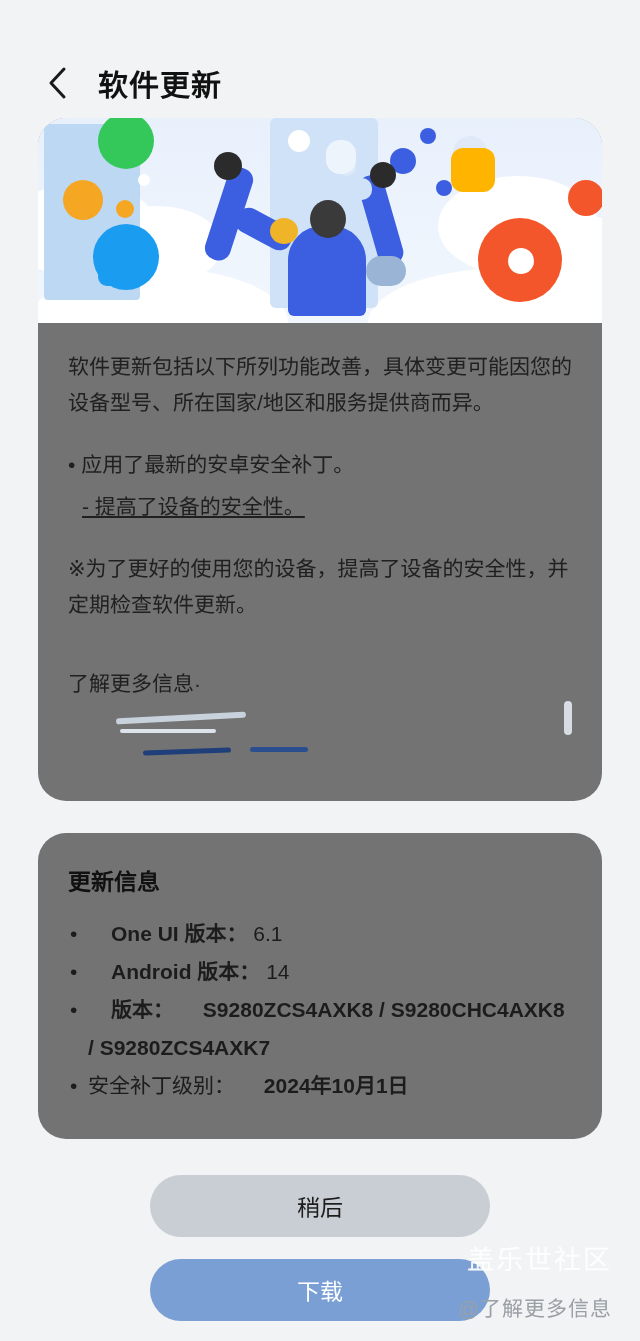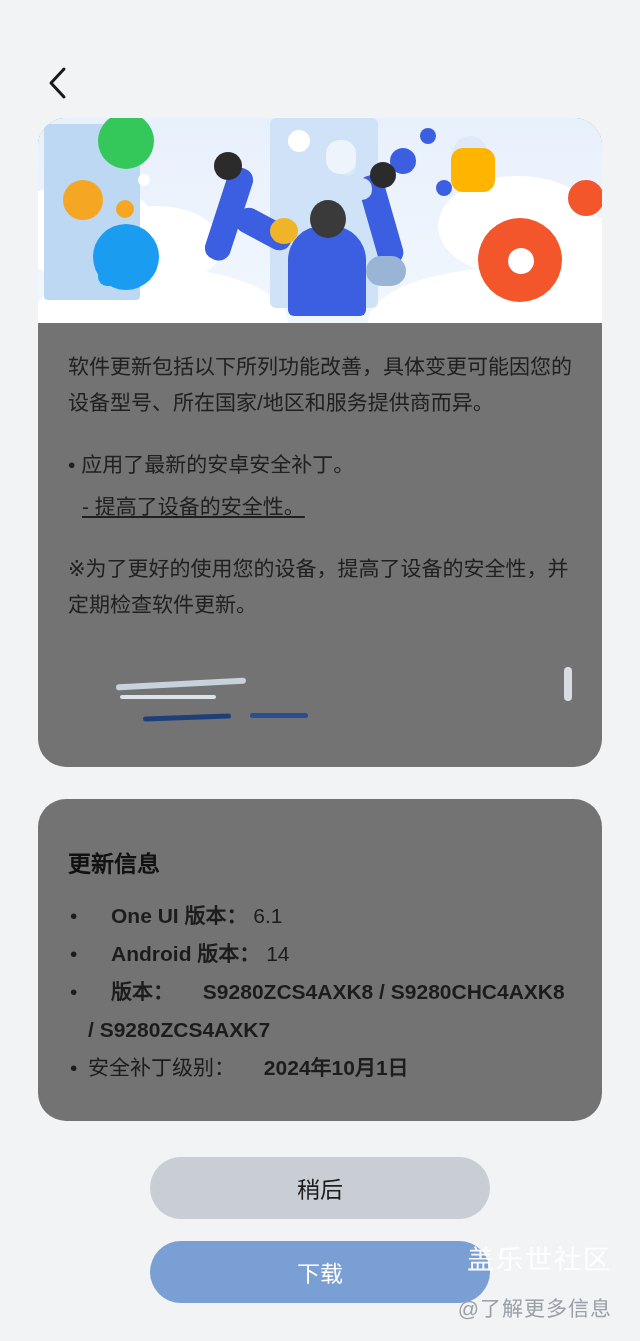--- a/index.html
+++ b/index.html
@@ -177,21 +177,21 @@
   }
 
   
   .info-card {
     margin-top: 32px;
     padding: 30px 30px 34px 30px;
   }
   .info-title {
     font-size: 23px;
     font-weight: bold;
-    margin: 16px 0 18px 0;
+    margin: 0 0 18px 0;
     color: #111;
   }
   .info-list {
     list-style: none;
     margin: 0;
     padding: 0;
     font-size: 21px;
     line-height: 38px;
     color: #1c1c1c;
   }
@@ -261,20 +261,21 @@
 <body>
 
 <div class="header">
   <div class="back-btn">
     <span>
       <svg width="22" height="34" viewBox="0 0 22 34" aria-hidden="true">
         <polyline points="17,3 4,17 17,31" fill="none" stroke="#1a1a1a" stroke-width="3" stroke-linecap="round" stroke-linejoin="round"></polyline>
       </svg>
     </span>
   </div>
+  <div class="page-title">软件更新</div>
 </div>
 
 <div class="card">
 
   <div class="hero">
     <div class="sky"></div>
 
     <div class="cloud" style="left:-30px; top:64px; width:150px; height:96px;"></div>
     <div class="cloud" style="left:54px; top:88px; width:130px; height:80px;"></div>
     <div class="cloud" style="left:400px; top:58px; width:160px; height:100px;"></div>
@@ -317,20 +318,21 @@
   </div>
 
   <div class="body-copy">
     <p>软件更新包括以下所列功能改善，具体变更可能因您的设备型号、所在国家/地区和服务提供商而异。</p>
     <p class="tight">• 应用了最新的安卓安全补丁。</p>
     <p class="sub">- 提高了设备的安全性。</p>
     <p>※为了更好的使用您的设备，提高了设备的安全性，并定期检查软件更新。</p>
   </div>
 
   <div class="learn-more">
+    <div>了解更多信息·</div>
     <div class="smear">
       <div class="s1"></div>
       <div class="s2"></div>
       <div class="s3"></div>
       <div class="s4"></div>
       <div class="scroll-thumb"></div>
     </div>
   </div>
 </div>
 

